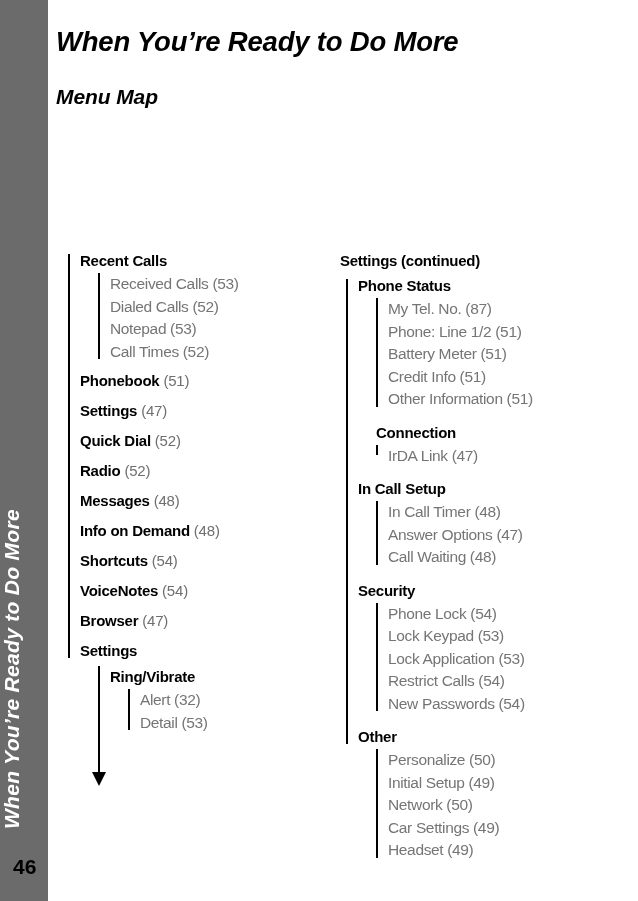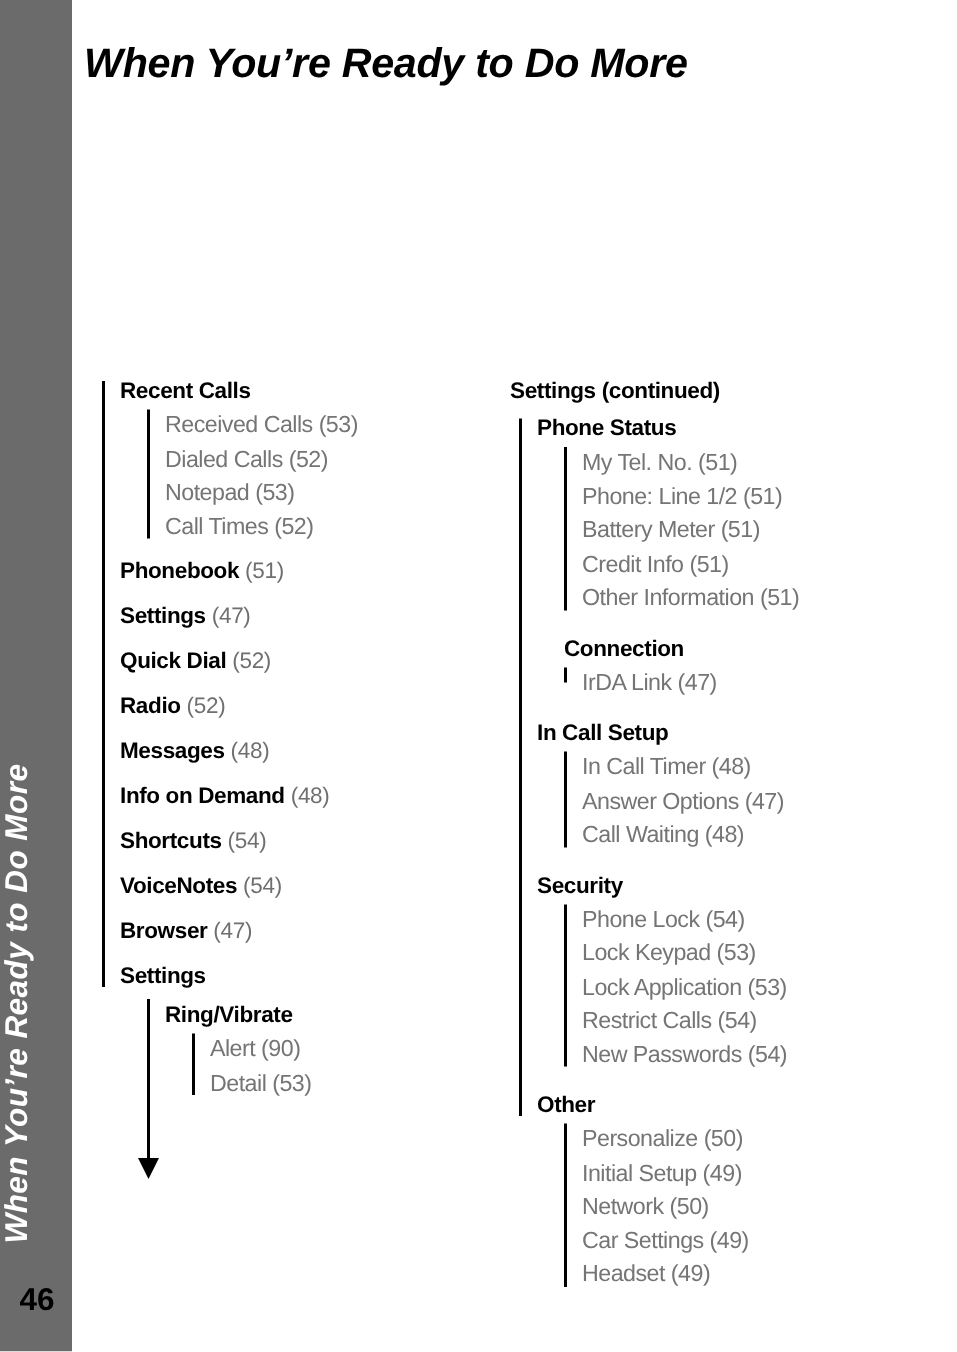--- a/index.html
+++ b/index.html
@@ -165,20 +165,21 @@
 
 <div id="side-rail">
   <div id="side-rail-text">When You’re Ready to Do More</div>
   <div id="page-number">46</div>
 </div>
 
 <div id="content">
 
   <div id="chapter-title">When You’re Ready to Do More</div>
 
+  <div id="section-title">Menu Map</div>
 
 
   <div class="tree-col" id="col-left">
       <div class="node lvl1" style="left: 18px; top: 0px;"><span>Recent Calls</span></div>
       <div class="node lvl2" style="left: 48px; top: 23px;"><span>Received Calls (53)</span></div>
       <div class="node lvl2" style="left: 48px; top: 45.5px;"><span>Dialed Calls (52)</span></div>
       <div class="node lvl2" style="left: 48px; top: 68px;"><span>Notepad (53)</span></div>
       <div class="node lvl2" style="left: 48px; top: 90.5px;"><span>Call Times (52)</span></div>
       <div class="tree-rail" style="left: 36px; top: 21px; height: 86px;"></div>
       <div class="node lvl1" style="left: 18px; top: 120px;"><span>Phonebook</span><span class="pg"> (51)</span></div>
@@ -186,30 +187,30 @@
       <div class="node lvl1" style="left: 18px; top: 180px;"><span>Quick Dial</span><span class="pg"> (52)</span></div>
       <div class="node lvl1" style="left: 18px; top: 210px;"><span>Radio</span><span class="pg"> (52)</span></div>
       <div class="node lvl1" style="left: 18px; top: 240px;"><span>Messages</span><span class="pg"> (48)</span></div>
       <div class="node lvl1" style="left: 18px; top: 270px;"><span>Info on Demand</span><span class="pg"> (48)</span></div>
       <div class="node lvl1" style="left: 18px; top: 300px;"><span>Shortcuts</span><span class="pg"> (54)</span></div>
       <div class="node lvl1" style="left: 18px; top: 330px;"><span>VoiceNotes</span><span class="pg"> (54)</span></div>
       <div class="node lvl1" style="left: 18px; top: 360px;"><span>Browser</span><span class="pg"> (47)</span></div>
       <div class="node lvl1" style="left: 18px; top: 390px;"><span>Settings</span></div>
       <div class="tree-rail" style="left: 6px; top: 2px; height: 404px;"></div>
       <div class="node lvl1" style="left: 48px; top: 416px;"><span>Ring/Vibrate</span></div>
-      <div class="node lvl2" style="left: 78px; top: 439px;"><span>Alert (90)</span></div>
+      <div class="node lvl2" style="left: 78px; top: 439px;"><span>Alert (32)</span></div>
       <div class="node lvl2" style="left: 78px; top: 461.5px;"><span>Detail (53)</span></div>
       <div class="tree-rail" style="left: 66px; top: 437px; height: 41px;"></div>
       <div id="flow-arrow-line" style="left: 36px; top: 414px; height: 108px;"></div>
       <div id="flow-arrow-head" style="left: 30px; top: 520px;"></div>
     </div>
   <div class="tree-col" id="col-right">
       <div class="node lvl0" style="left: 0px; top: 0px;"><span>Settings (continued)</span></div>
       <div class="node lvl1" style="left: 18px; top: 25px;"><span>Phone Status</span></div>
-      <div class="node lvl2" style="left: 48px; top: 48px;"><span>My Tel. No. (51)</span></div>
+      <div class="node lvl2" style="left: 48px; top: 48px;"><span>My Tel. No. (87)</span></div>
       <div class="node lvl2" style="left: 48px; top: 70.5px;"><span>Phone: Line 1/2 (51)</span></div>
       <div class="node lvl2" style="left: 48px; top: 93px;"><span>Battery Meter (51)</span></div>
       <div class="node lvl2" style="left: 48px; top: 115.5px;"><span>Credit Info (51)</span></div>
       <div class="node lvl2" style="left: 48px; top: 138px;"><span>Other Information (51)</span></div>
       <div class="tree-rail" style="left: 36px; top: 46px; height: 108.5px;"></div>
       <div class="node lvl1" style="left: 36px; top: 171.5px;"><span>Connection</span></div>
       <div class="node lvl2" style="left: 48px; top: 194.5px;"><span>IrDA Link (47)</span></div>
       <div class="tree-rail" style="left: 36px; top: 192.5px; height: 10px;"></div>
       <div class="node lvl1" style="left: 18px; top: 228px;"><span>In Call Setup</span></div>
       <div class="node lvl2" style="left: 48px; top: 251px;"><span>In Call Timer (48)</span></div>

